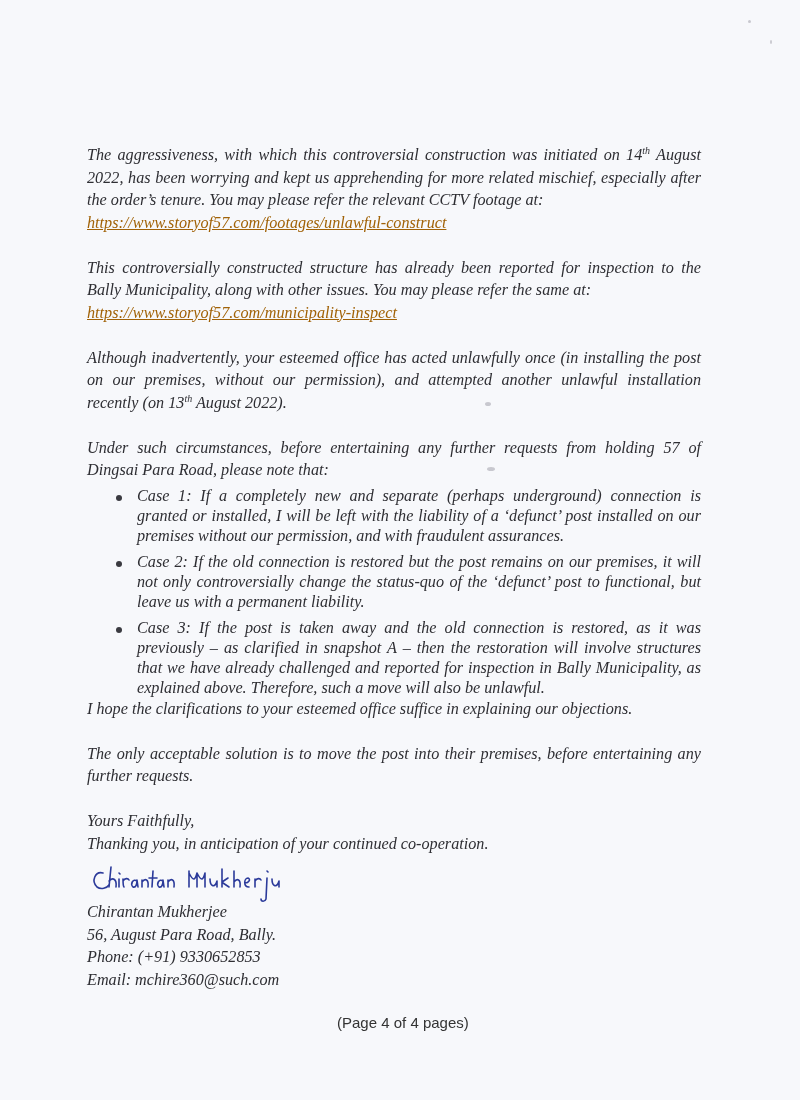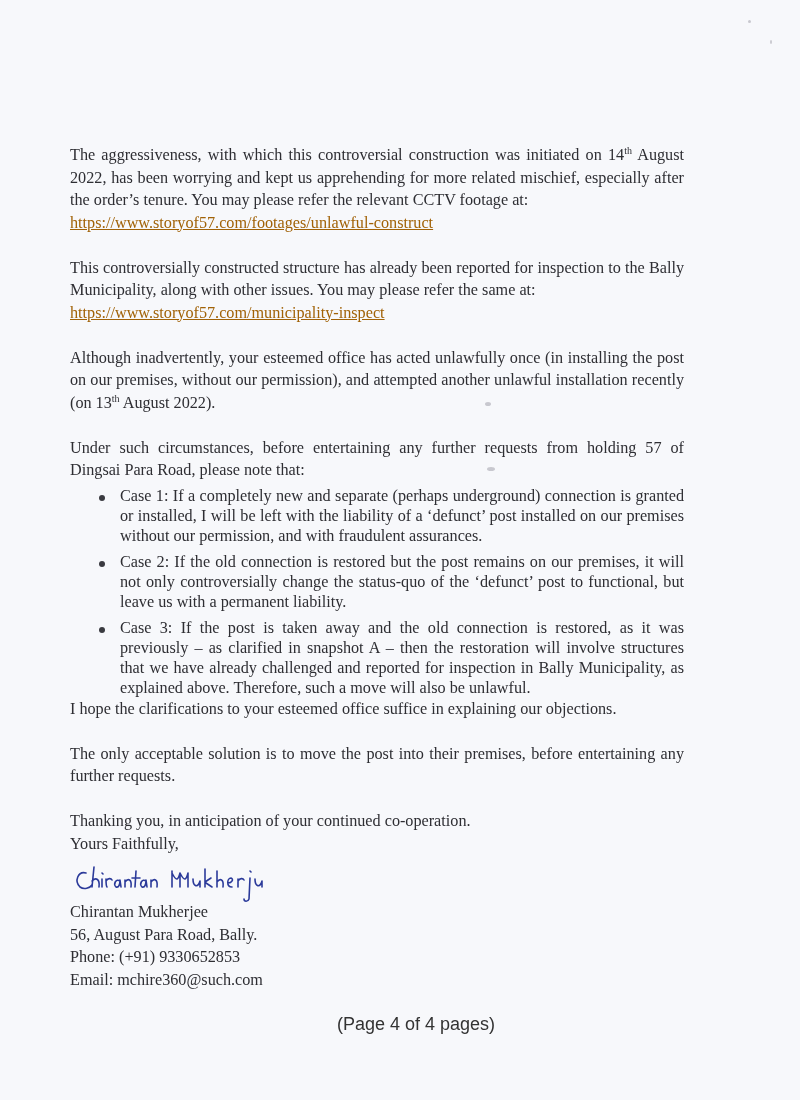--- a/index.html
+++ b/index.html
@@ -3,21 +3,21 @@
 <meta charset="utf-8">
 <style>
   html, body { margin: 0; padding: 0; }
   body {
     width: 800px; height: 1100px; overflow: hidden;
     background: #f7f8fb;
     font-family: "Liberation Serif", serif;
     color: #2e2e33;
     position: relative;
   }
-  .page { position: absolute; left: 70px; top: 144px; width: 614px; }
+  .page { position: absolute; left: 87px; top: 144px; width: 614px; font-style: italic; }
   .para {
     font-size: 16.2px; line-height: 22.5px; text-align: justify;
     margin: 0 0 22.5px 0;
   }
   .para.tight { margin-bottom: 4px; }
   sup { font-size: 10px; line-height: 0; vertical-align: 6px; }
   a.link { color: #a16207; text-decoration: underline; }
   ul.cases { margin: 0; padding: 0; list-style: none; }
   ul.cases li {
     position: relative; padding-left: 50px; font-size: 16.2px;
@@ -25,21 +25,21 @@
   }
   ul.cases li .bullet {
     position: absolute; left: 29px; top: 9px; width: 6px; height: 6px;
     border-radius: 50%; background: #3a3a40;
   }
   .closing { font-size: 16.2px; line-height: 22.5px; }
   .signature { height: 46px; position: relative; }
   .signature svg { position: absolute; left: 2px; top: 2px; }
   .footer {
     position: absolute; left: 337px; top: 1014px;
-    font-family: "Liberation Sans", sans-serif; font-size: 18px; color: #333;
+    font-family: "Liberation Sans", sans-serif; font-size: 15px; color: #333;
   }
   .speck { position: absolute; background: #c8c8cf; border-radius: 50%; }
 </style>
 </head>
 <body>
 
 <div class="page">
 
   <p class="para">
     <span>The aggressiveness, with which this controversial construction was initiated on 14</span><sup>th</sup><span> August 2022, has been worrying and kept us apprehending for more related mischief, especially after the order’s tenure. You may please refer the relevant CCTV footage at:</span><br>
@@ -76,22 +76,22 @@
 
   <p class="para">
     <span>I hope the clarifications to your esteemed office suffice in explaining our objections.</span>
   </p>
 
   <p class="para">
     <span>The only acceptable solution is to move the post into their premises, before entertaining any further requests.</span>
   </p>
 
   <div class="closing">
+    <div>Yours Faithfully,</div>
     <div>Thanking you, in anticipation of your continued co-operation.</div>
-    <div>Yours Faithfully,</div>
     <div class="signature">
       <svg width="200" height="46" viewBox="0 0 200 46">
         <g fill="none" stroke="#2b3a9a" stroke-width="1.6" stroke-linecap="round" stroke-linejoin="round">
           <path d="M14 16 C6 14, 2 24, 8 30 C12 33, 18 31, 20 28"></path>
           <path d="M22 10 L20 30 M20 24 C24 20, 28 22, 27 30"></path>
           <path d="M30 22 L30 30 M30 16 L31 17"></path>
           <path d="M34 22 C34 26, 34 29, 35 30 M34 24 C36 21, 39 21, 40 23"></path>
           <path d="M48 24 C44 21, 41 27, 44 30 C47 31, 48 27, 48 23 L49 30"></path>
           <path d="M53 23 L53 30 M53 25 C56 21, 60 22, 59 30"></path>
           <path d="M64 14 L63 30 M60 21 L68 21"></path>

